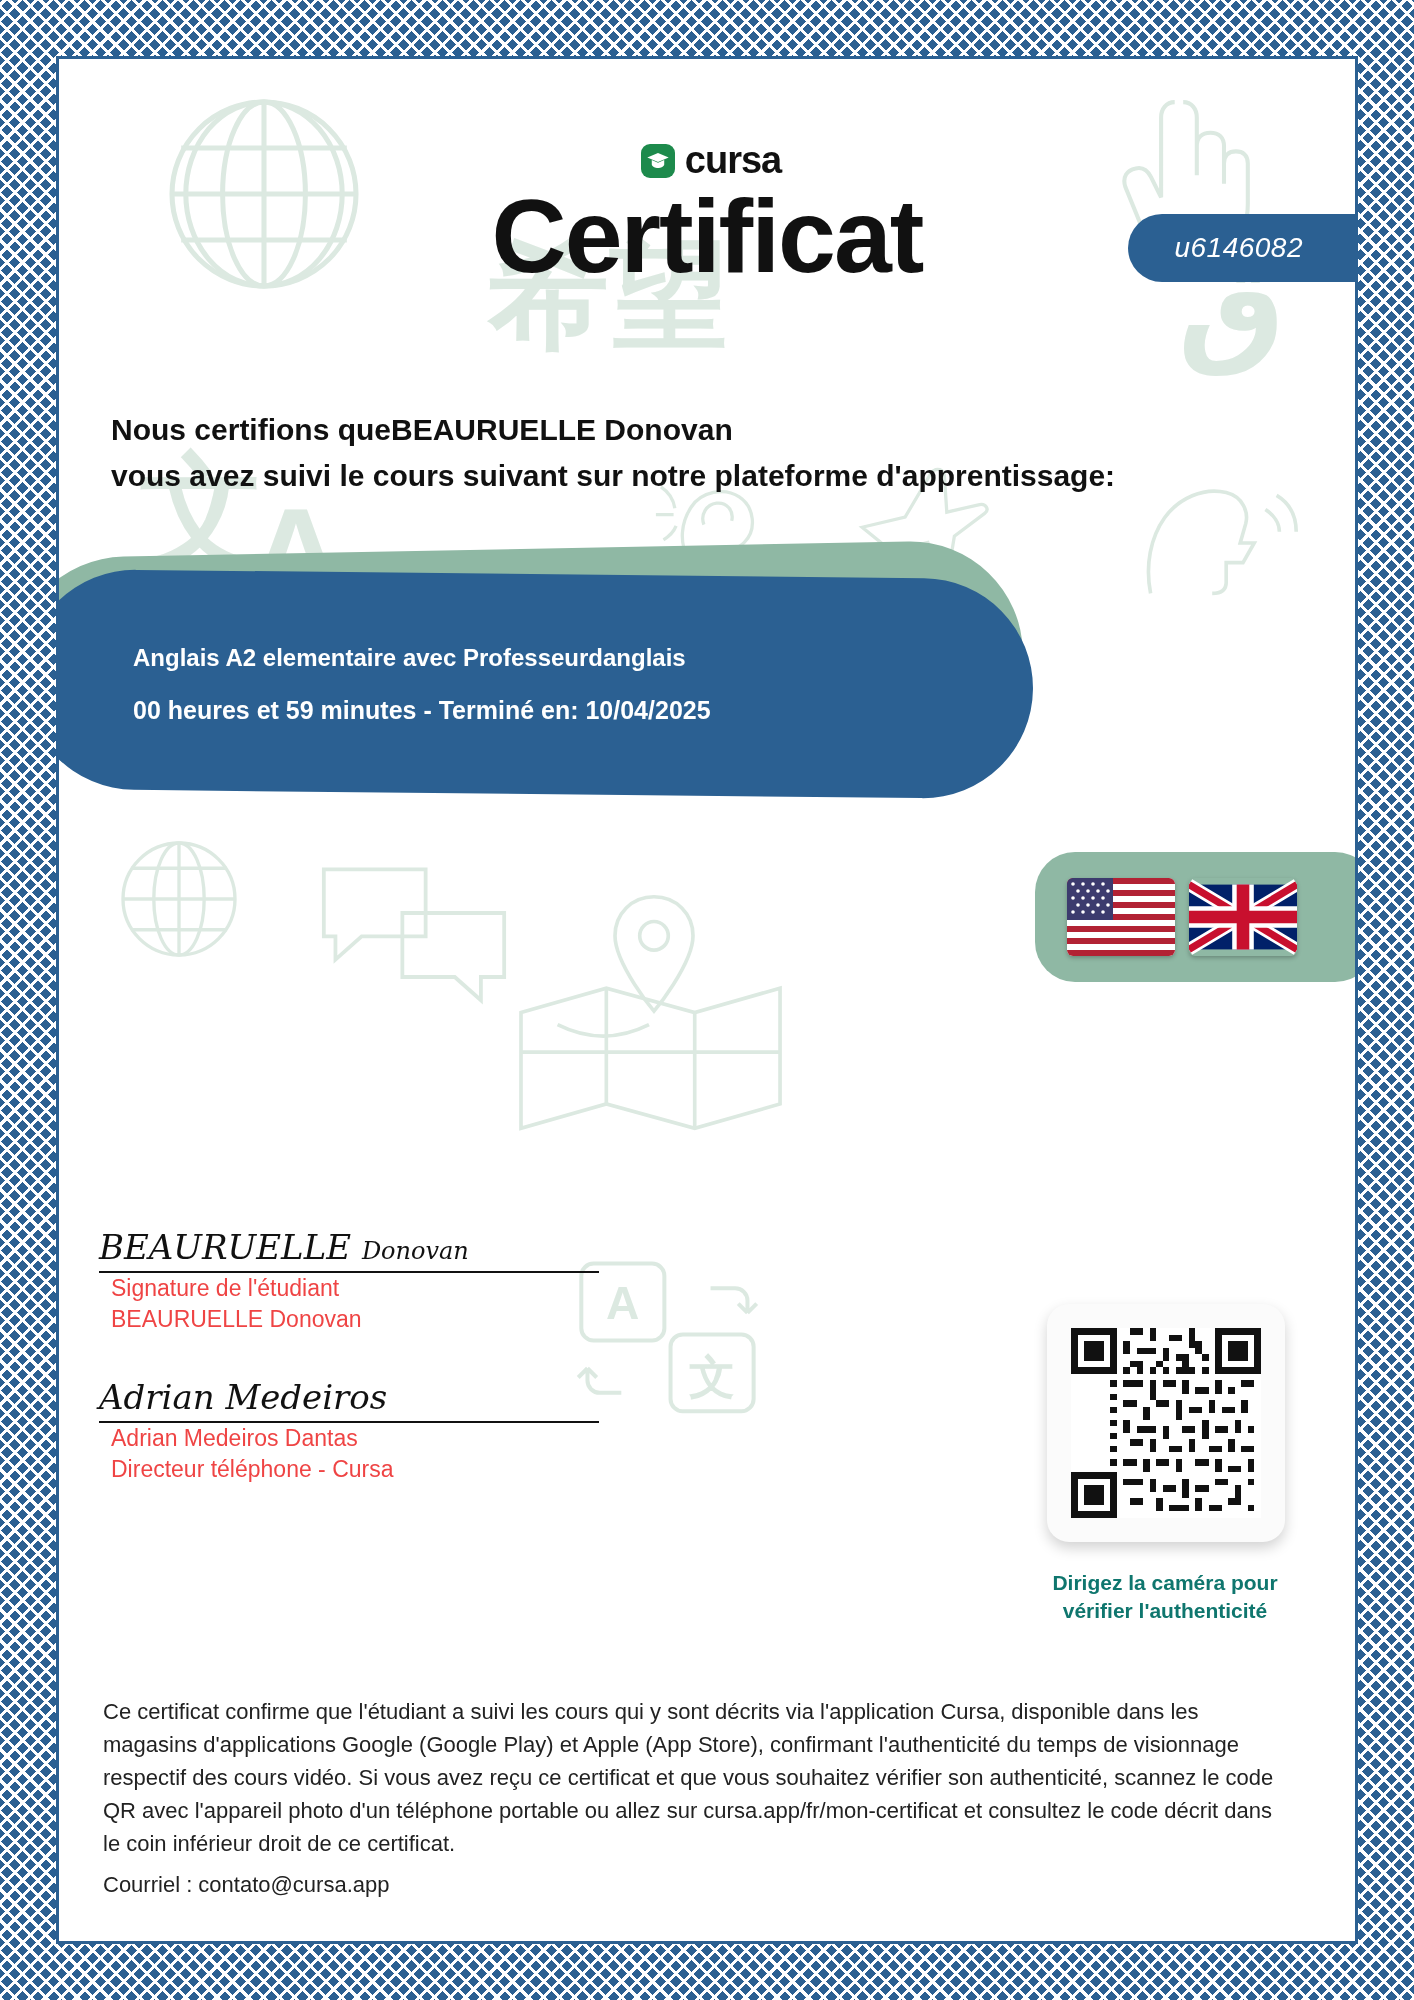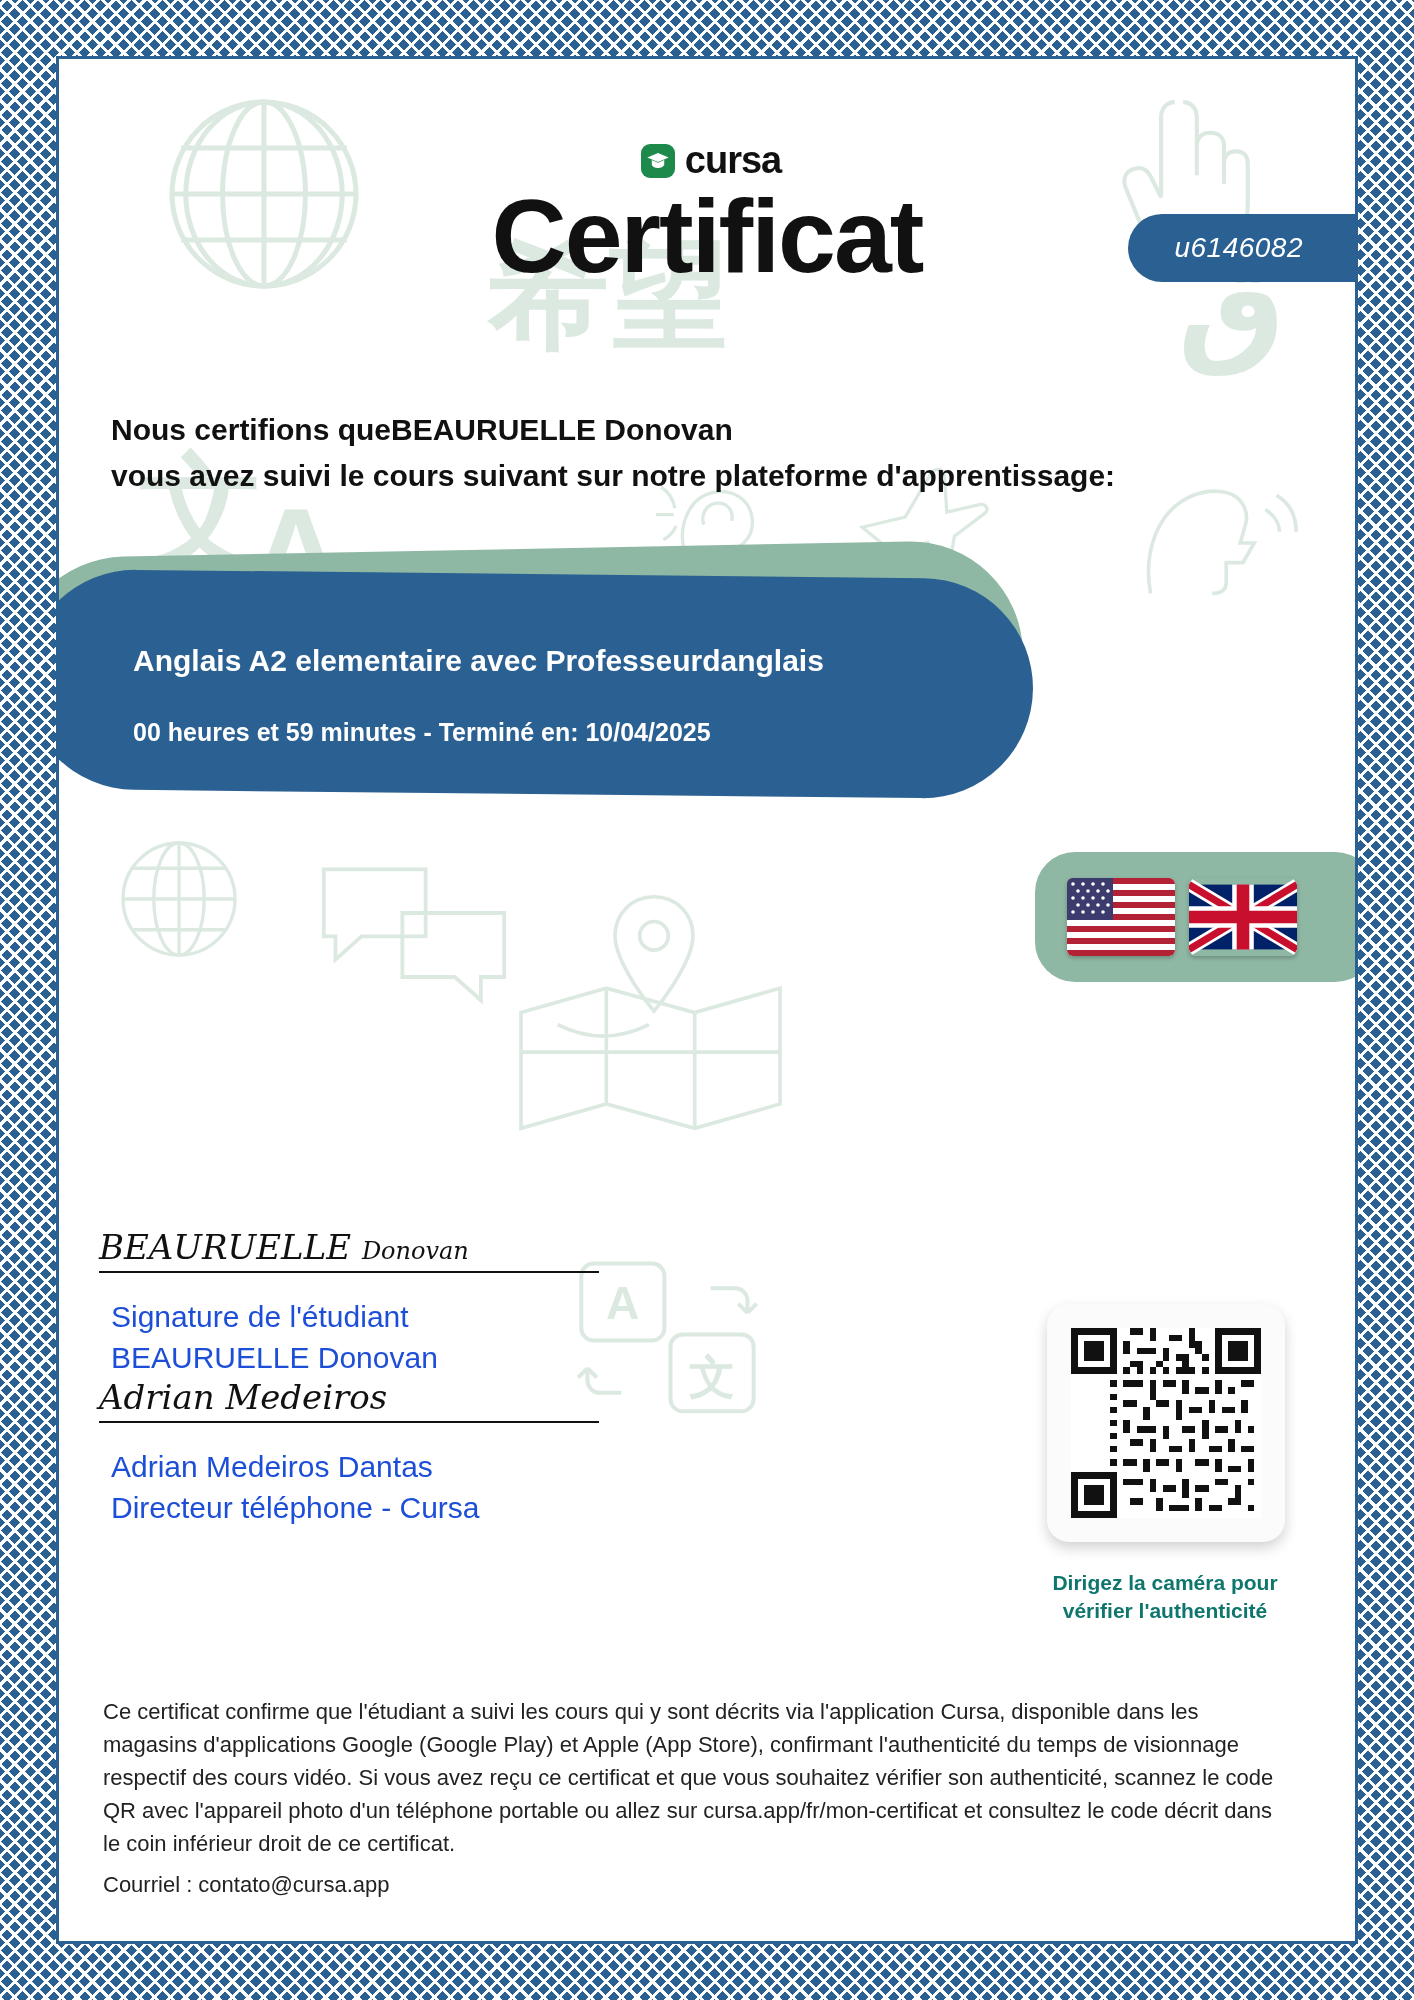--- a/index.html
+++ b/index.html
@@ -149,23 +149,23 @@
     transform: rotate(0.6deg);
   }
   .banner-text {
     position: absolute;
     left: 120px;
     top: 95px;
     width: 860px;
     color: #ffffff;
   }
   .banner-course {
-    font-size: 30px;
-    font-weight: 700;
-    margin-bottom: 40px;
+    font-size: 24px;
+    font-weight: 700;
+    margin-bottom: 24px;
   }
   .banner-duration {
     font-size: 25px;
     font-weight: 700;
   }
 
   
   .flags-pill {
     position: absolute;
     right: -20px;
@@ -197,23 +197,23 @@
     color: #111111;
     white-space: nowrap;
   }
   .sig-script.small { font-size: 24px; }
   .sig-line {
     border-bottom: 2px solid #111111;
     width: 500px;
     margin-top: 4px;
   }
   .sig-label {
-    font-size: 30px;
-    color: #1d4ed8;
-    margin-top: 24px;
+    font-size: 23px;
+    color: #ef4444;
+    margin-top: 0;
     line-height: 1.35;
     padding-left: 12px;
   }
 
   
   .qr-card {
     position: absolute;
     right: 70px;
     top: 1245px;
     width: 238px; height: 238px;

